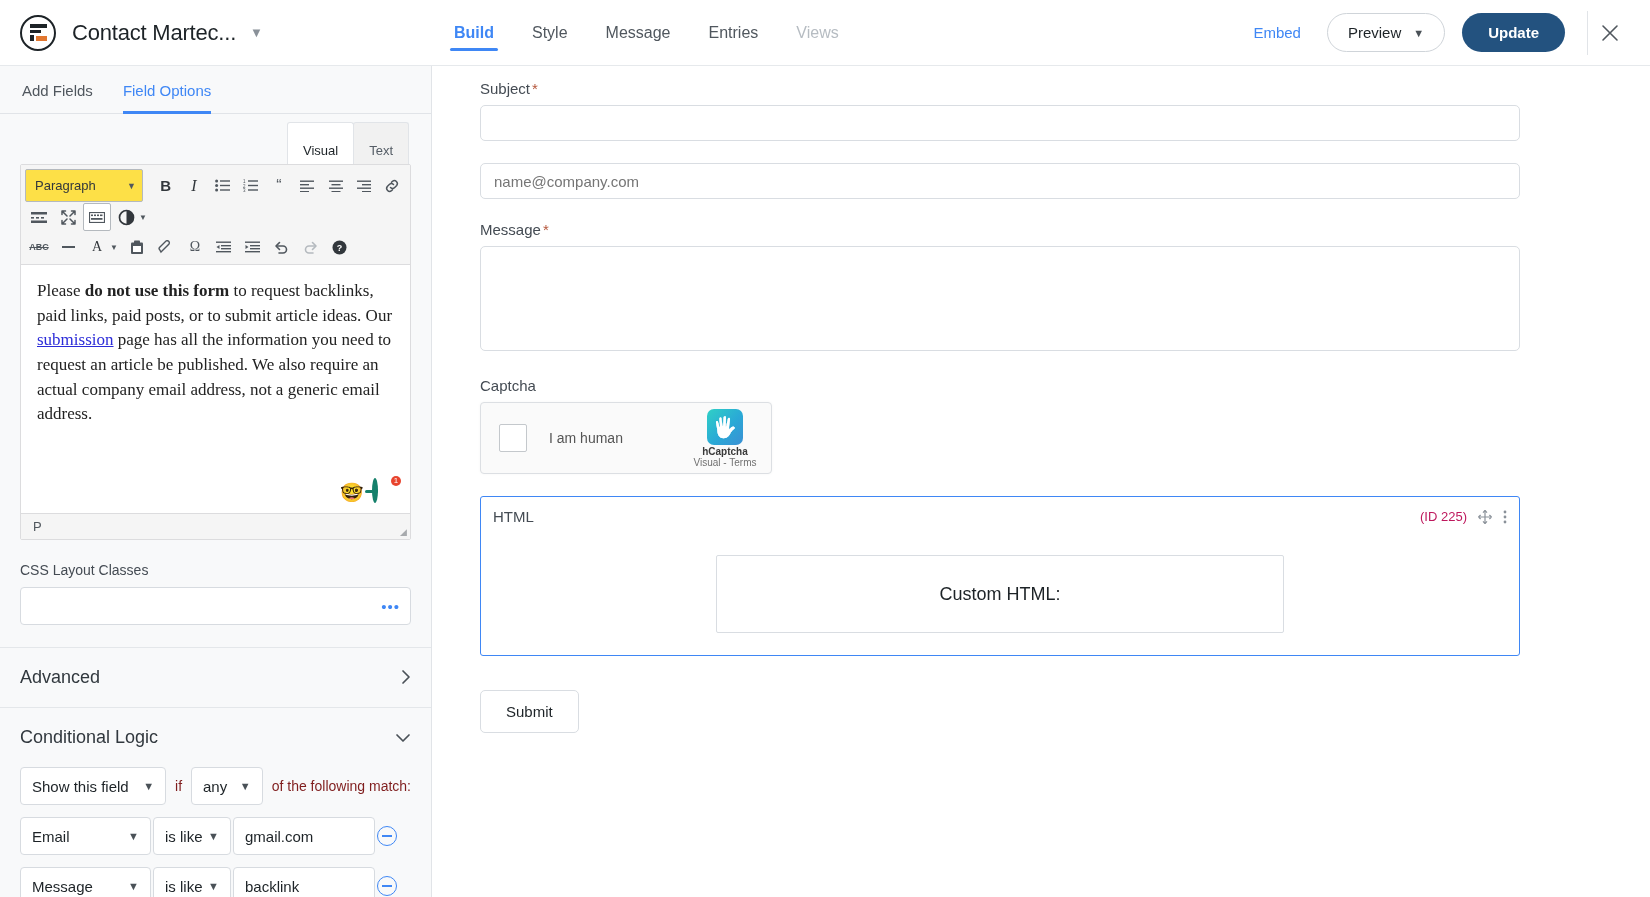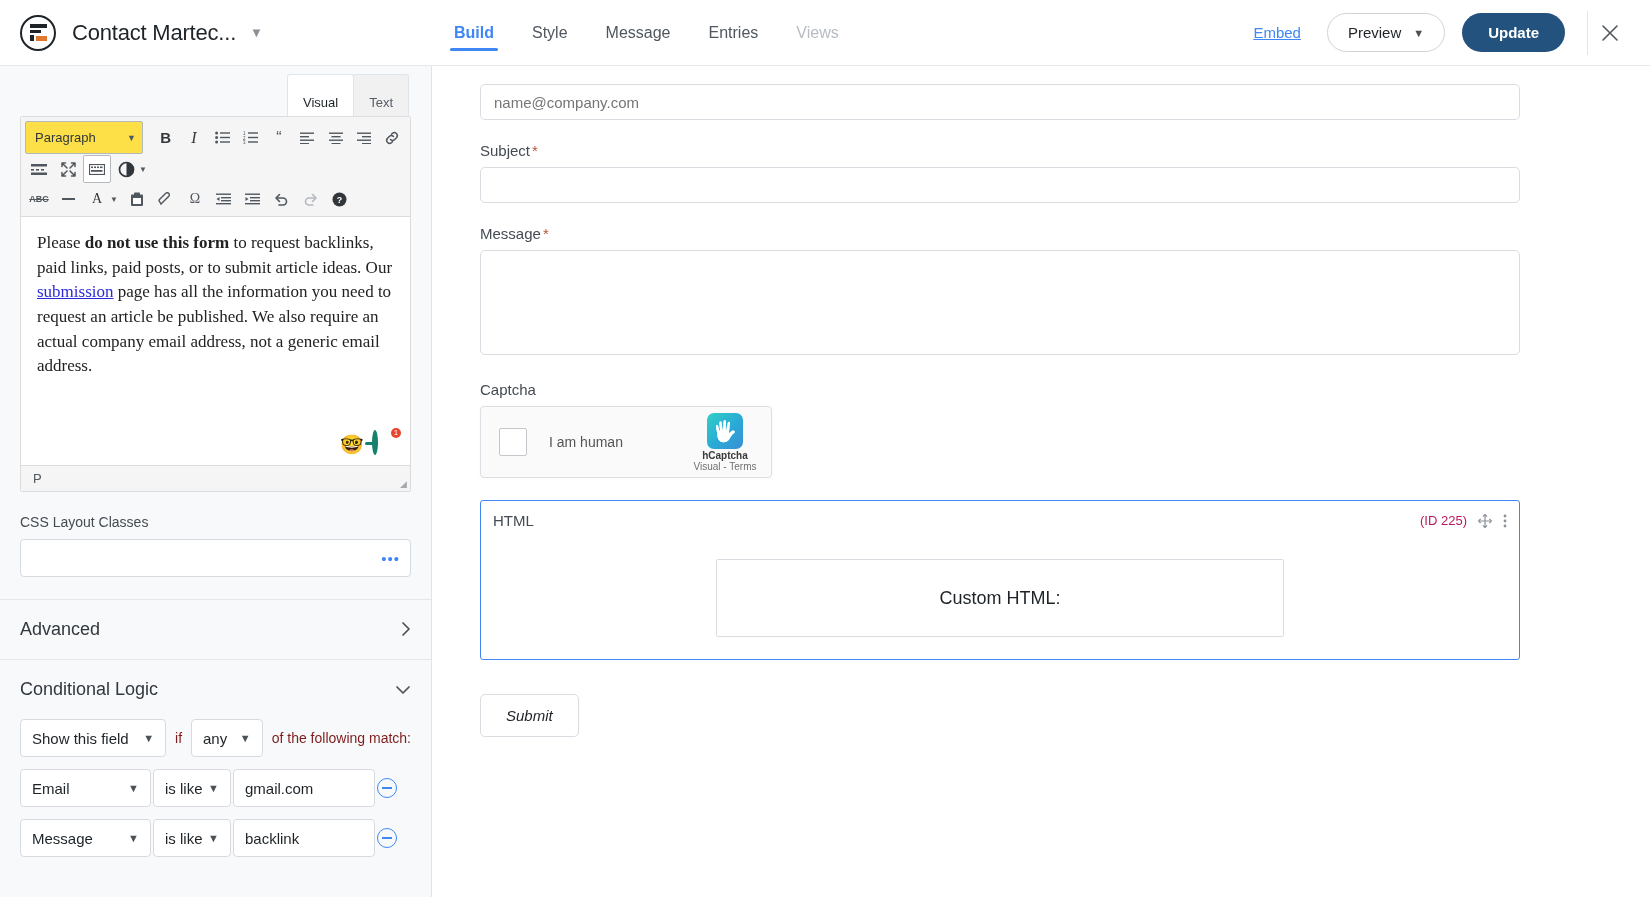--- a/index.html
+++ b/index.html
@@ -42,21 +42,21 @@
     padding: 22px 2px; line-height: 1;
   }
   .nav-tab.active { color: #3f87f5; font-weight: bold; }
   .nav-tab.active::after {
     content: ""; position: absolute; left: -2px; right: -2px; bottom: 12px;
     height: 3px; background: #3f87f5; border-radius: 2px;
   }
   .nav-tab.disabled { color: #b6bcc2; cursor: default; }
 
   .top-actions { display: flex; align-items: center; gap: 0; padding-right: 18px; }
-  .embed-link { color: #3f87f5; font-size: 15px; cursor: pointer; margin-right: 26px; text-decoration: underline; }
+  .embed-link { color: #3f87f5; font-size: 15px; cursor: pointer; margin-right: 26px; }
   .btn-preview {
     border: 1px solid #cfd4d9; border-radius: 20px; background: #fff;
     font-size: 15px; color: #1d2327; padding: 10px 20px; cursor: pointer;
     display: flex; align-items: center; gap: 12px; white-space: nowrap;
   }
   .btn-preview .cv { font-size: 11px; color: #4a5157; }
   .btn-update {
     margin-left: 17px; background: #23527f; color: #fff; border: none; border-radius: 20px;
     font-size: 15px; font-weight: bold; padding: 11px 26px; cursor: pointer; white-space: nowrap;
   }
@@ -236,21 +236,21 @@
   .html-body { display: flex; justify-content: center; padding-top: 30px; }
   .custom-html-box {
     width: 568px; height: 78px; border: 1px solid #d9dde2; border-radius: 2px;
     display: flex; align-items: center; justify-content: center;
     font-size: 18px; color: #1d2327;
   }
 
   .submit-wrap { padding: 34px 0 0 48px; }
   .btn-submit {
     border: 1px solid #d9dde2; border-radius: 5px; background: #fff; color: #1d2327;
-    font-size: 15px; padding: 12px 25px; cursor: pointer; font-family: "Liberation Sans", sans-serif; font-style: italic;
+    font-size: 15px; padding: 12px 25px; cursor: pointer; font-family: "Liberation Sans", sans-serif;
   }
 </style>
 </head>
 <body>
 
 <div class="app">
 
   <div class="topbar">
     <div class="brand">
       <div class="logo-circle">
@@ -285,20 +285,24 @@
         <svg width="20" height="20" viewBox="0 0 20 20">
             <path d="M3 3 L17 17 M17 3 L3 17" stroke="#50575e" stroke-width="1.6" fill="none" stroke-linecap="round"></path>
           </svg>
       </div>
     </div>
   </div>
 
   <div class="body-split">
 
     <div class="left-panel">
+      <div class="panel-tabs">
+        <div class="panel-tab">Add Fields</div>
+        <div class="panel-tab active">Field Options</div>
+      </div>
 
       <div class="panel-scroll">
 
         <div class="ed-tabs">
           <div class="ed-tab active">Visual</div>
           <div class="ed-tab">Text</div>
         </div>
 
         <div class="editor-wrap">
           <div class="ed-toolbar">
@@ -561,29 +565,29 @@
               </span>
           </div>
         </div>
 
       </div>
     </div>
 
     <div class="preview-pane">
       <div class="preview-inner">
 
-        <div class="pv-field pv-first">
-          <input class="pv-input" type="text" placeholder="name@company.com" style="">
-        </div>
-
         <div class="pv-field">
           <div class="pv-label">
             <span>Subject</span><span class="pv-req">*</span>
           </div>
           <input class="pv-input" type="text" style="">
+        </div>
+
+        <div class="pv-field pv-first">
+          <input class="pv-input" type="text" placeholder="name@company.com" style="">
         </div>
 
         <div class="pv-field">
           <div class="pv-label">
             <span>Message</span><span class="pv-req">*</span>
           </div>
           <textarea class="pv-textarea" style=""></textarea>
         </div>
 
         <div class="pv-field">

